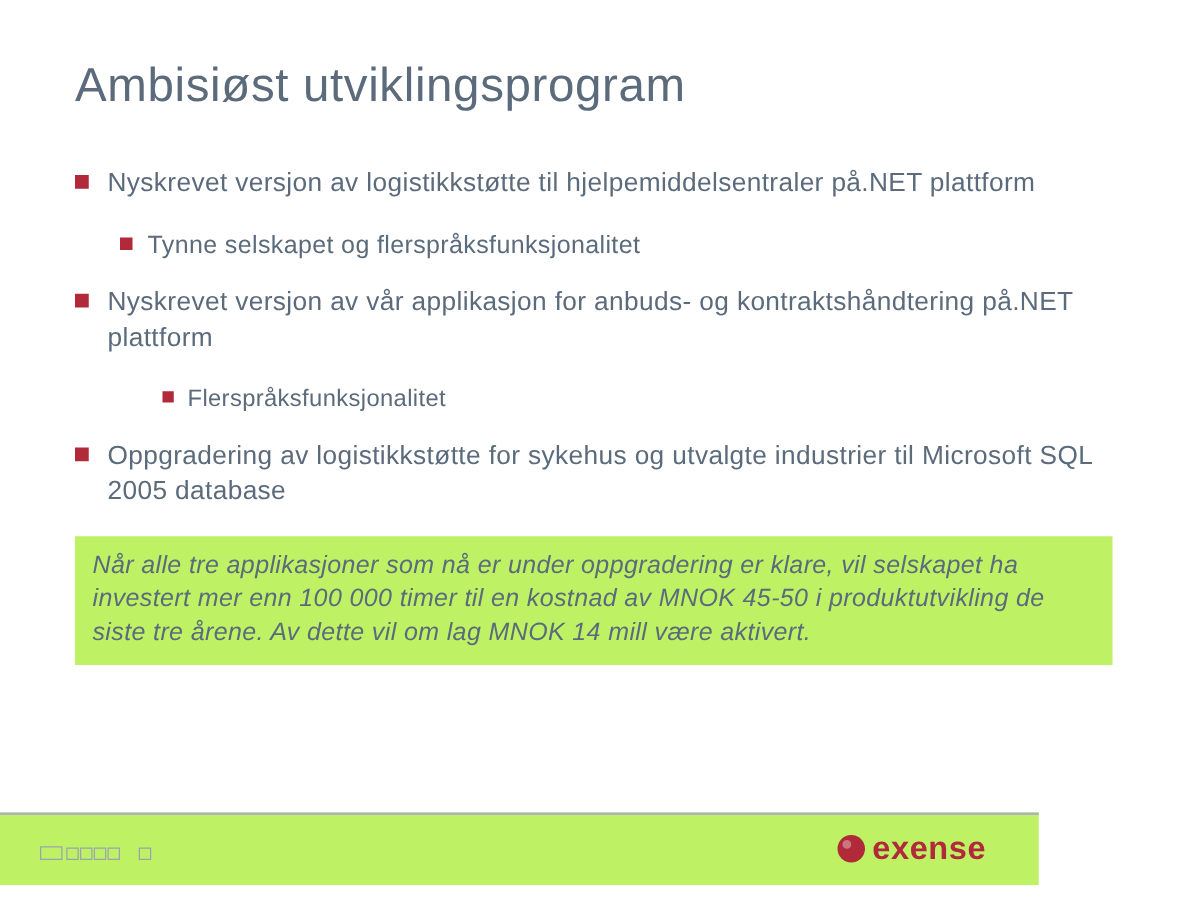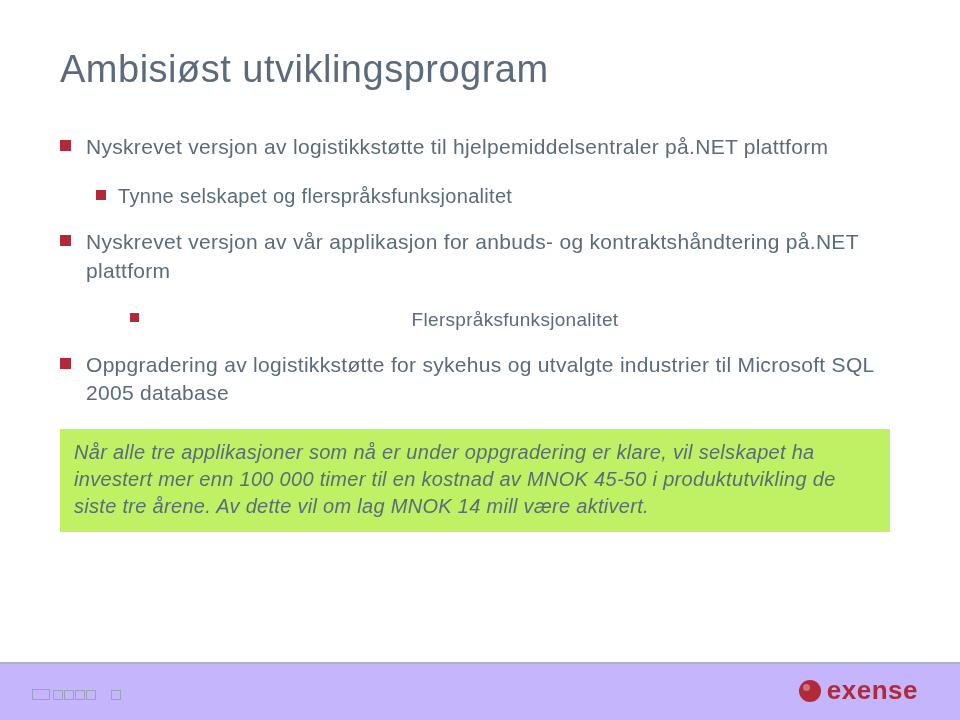--- a/index.html
+++ b/index.html
@@ -56,21 +56,20 @@
     top: 7px;
     width: 10px;
     height: 10px;
     background: #b02a3a;
   }
   .b3 {
     position: relative;
     padding-left: 90px;
     margin-bottom: 18px;
     font-size: 19px;
-    text-align: center;
   }
   .b3::before {
     content: "";
     position: absolute;
     left: 70px;
     top: 6px;
     width: 9px;
     height: 9px;
     background: #b02a3a;
   }
@@ -81,24 +80,24 @@
     font-size: 20px;
     padding: 10px 14px 12px 14px;
     line-height: 1.35;
     letter-spacing: 0.3px;
     margin-top: 10px;
     width: 830px;
   }
   .footer {
     position: absolute;
     left: 0;
-    bottom: 0;
-    width: 960px;
+    bottom: 12px;
+    width: 831px;
     height: 58px;
-    background: #c4b5fd;
+    background: #bef264;
     border-top: 2px solid #aab2bf;
   }
   .squares {
     position: absolute;
     left: 32px;
     bottom: 20px;
     height: 16px;
     display: flex;
     align-items: flex-end;
   }

